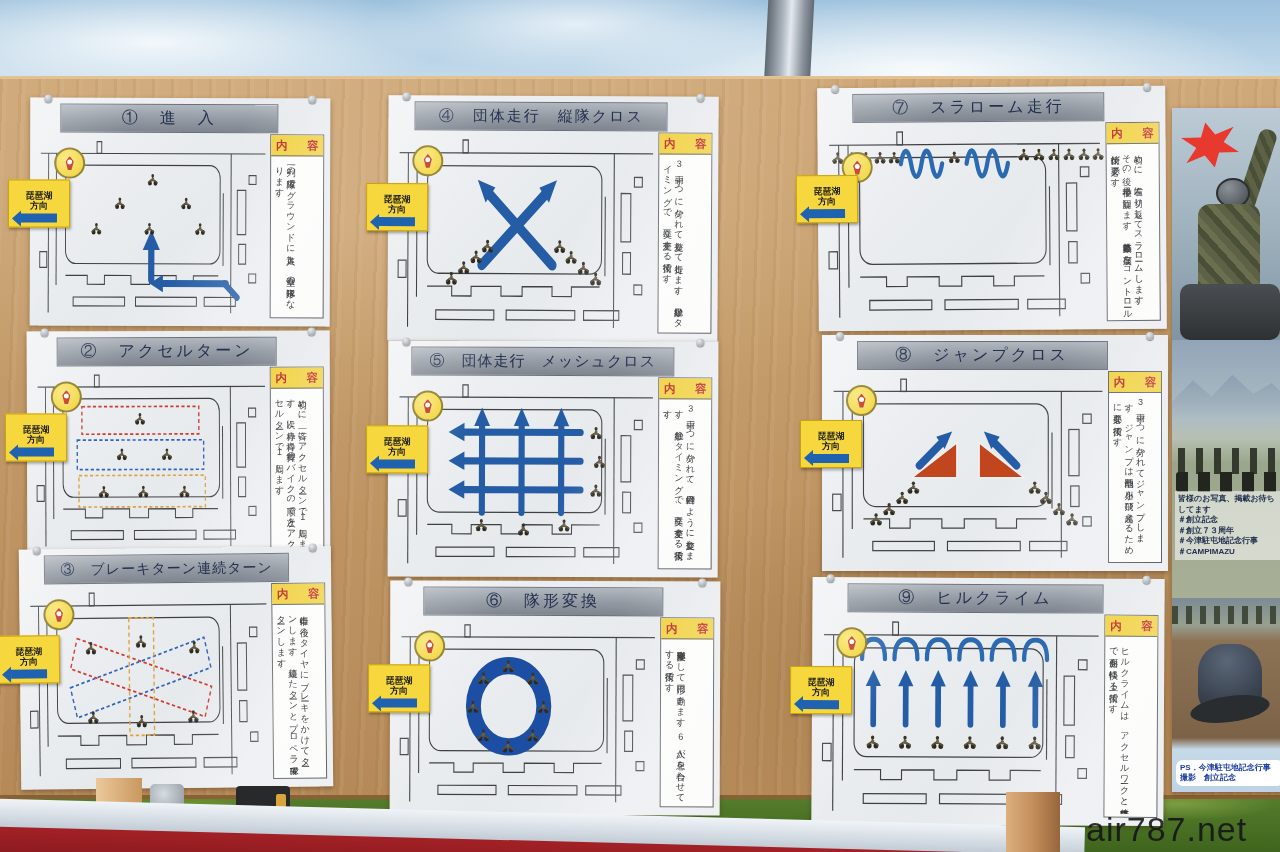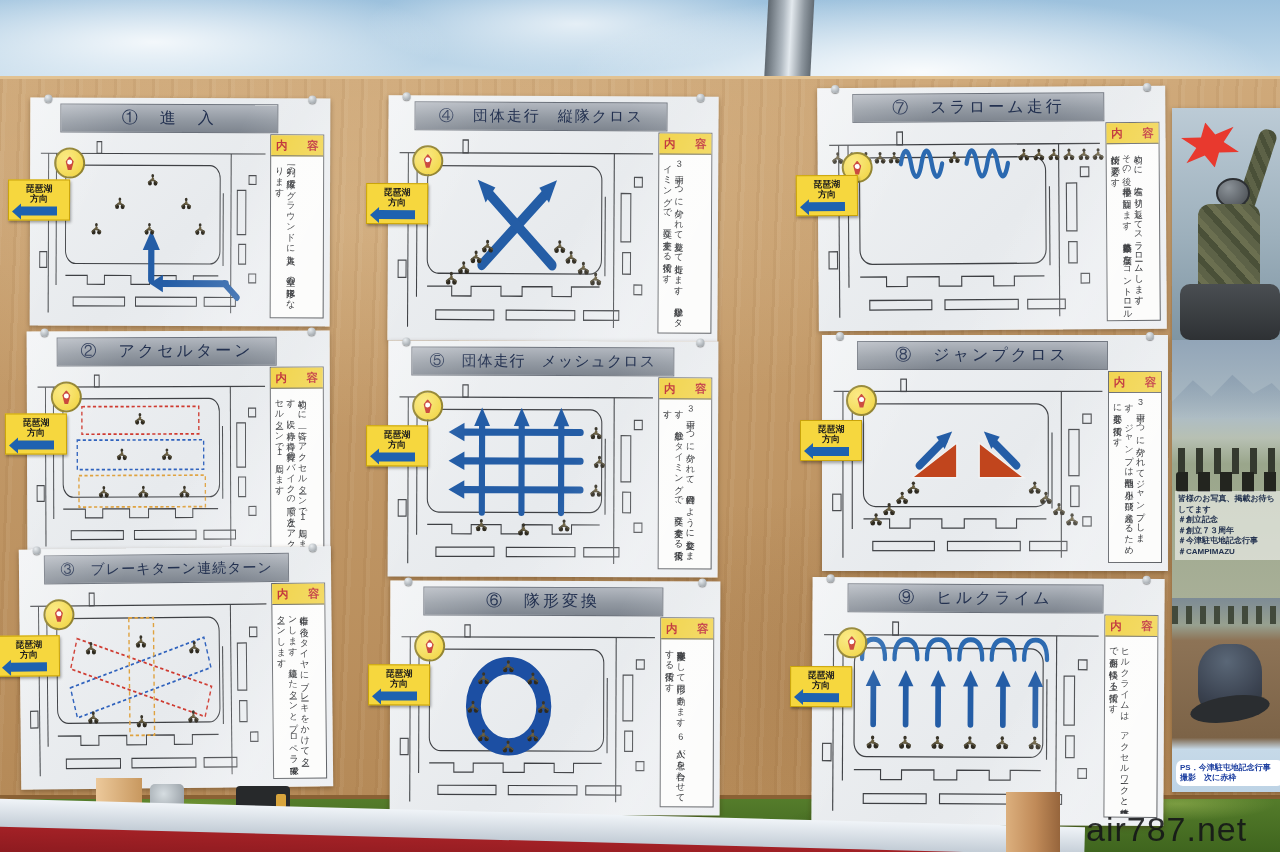--- a/index.html
+++ b/index.html
@@ -59,21 +59,21 @@
     font-family:"Liberation Serif", serif;font-size:16px;letter-spacing:3px;color:#233150;white-space:nowrap;overflow:hidden;}
   .map{position:absolute;left:6px;top:38px;right:60px;bottom:8px;}
   .map svg{width:100%;height:100%;display:block;}
   .gline{stroke:#3e4044;fill:none;stroke-width:1.2;}
   .naiyou{position:absolute;top:36px;right:6px;width:52px;bottom:8px;border:1px solid #5a5d62;background:#fcfcfb;z-index:3;}
   .naiyou-h{height:20px;background:#f0d03c;border-bottom:1px solid #5a5d62;color:#bb2025;
     display:flex;align-items:center;justify-content:center;font-weight:bold;font-size:11.5px;letter-spacing:4px;padding-left:4px;white-space:nowrap;overflow:hidden;}
   .naiyou-t{writing-mode:vertical-rl;text-orientation:upright;font-size:9px;line-height:11.5px;
     padding:4px 2px 2px;height:calc(100% - 30px);color:#16181c;letter-spacing:.5px;overflow:hidden;}
   .sign{position:absolute;left:-22px;top:36%;width:56px;background:#f6d73e;border:1px solid #c9a30a;
-    padding:3px 2px 4px;box-shadow:1px 2px 3px rgba(0,0,0,.35);z-index:6;}
+    padding:10px 2px 4px;box-shadow:1px 2px 3px rgba(0,0,0,.35);z-index:6;}
   .sign-t{font-size:9px;font-weight:bold;text-align:center;color:#1c1c1c;line-height:10px;white-space:nowrap;overflow:hidden;}
   .sign-arrow{position:relative;margin:3px auto 0;width:64%;height:9px;background:#1e62b0;}
   .sign-arrow::before{content:"";position:absolute;left:-9px;top:-3.5px;border-top:8px solid transparent;border-bottom:8px solid transparent;border-right:9px solid #1e62b0;}
   .pin-icon{position:absolute;left:24px;top:50px;width:27px;height:27px;border-radius:50%;
     background:radial-gradient(circle at 38% 32%,#fae773,#efcf2e);border:2px solid #8a7a20;z-index:3;
     display:flex;align-items:center;justify-content:center;}
   .pin-inner{width:9px;height:14px;background:#c53327;clip-path:polygon(50% 0,95% 38%,70% 100%,30% 100%,5% 38%);}
   .pin-inner::after{content:"";display:block;width:5px;height:5px;background:#fff;border-radius:50%;margin:3px auto 0;}
 
   
@@ -542,21 +542,21 @@
       <span class="tag">＃今津駐屯地記念行事</span>
       <span class="tag">＃CAMPIMAZU</span>
     </div>
   </div>
   <div class="ph ph3">
     <div class="ph3-crowd"></div>
     <div class="ph3-rider"></div>
     <div class="ph3-wheel"></div>
     <div class="ph3-note">
       <div>PS．今津駐屯地記念行事</div>
-      <div>撮影　次に赤枠</div>
+      <div>撮影　創立記念</div>
     </div>
   </div>
 </aside>
 
 <div class="post-a"></div>
 <div class="clamp"></div>
 <div class="dark-obj"></div>
 <div class="band-w"></div>
 <div class="band-r"></div>
 <div class="post-right"></div>

